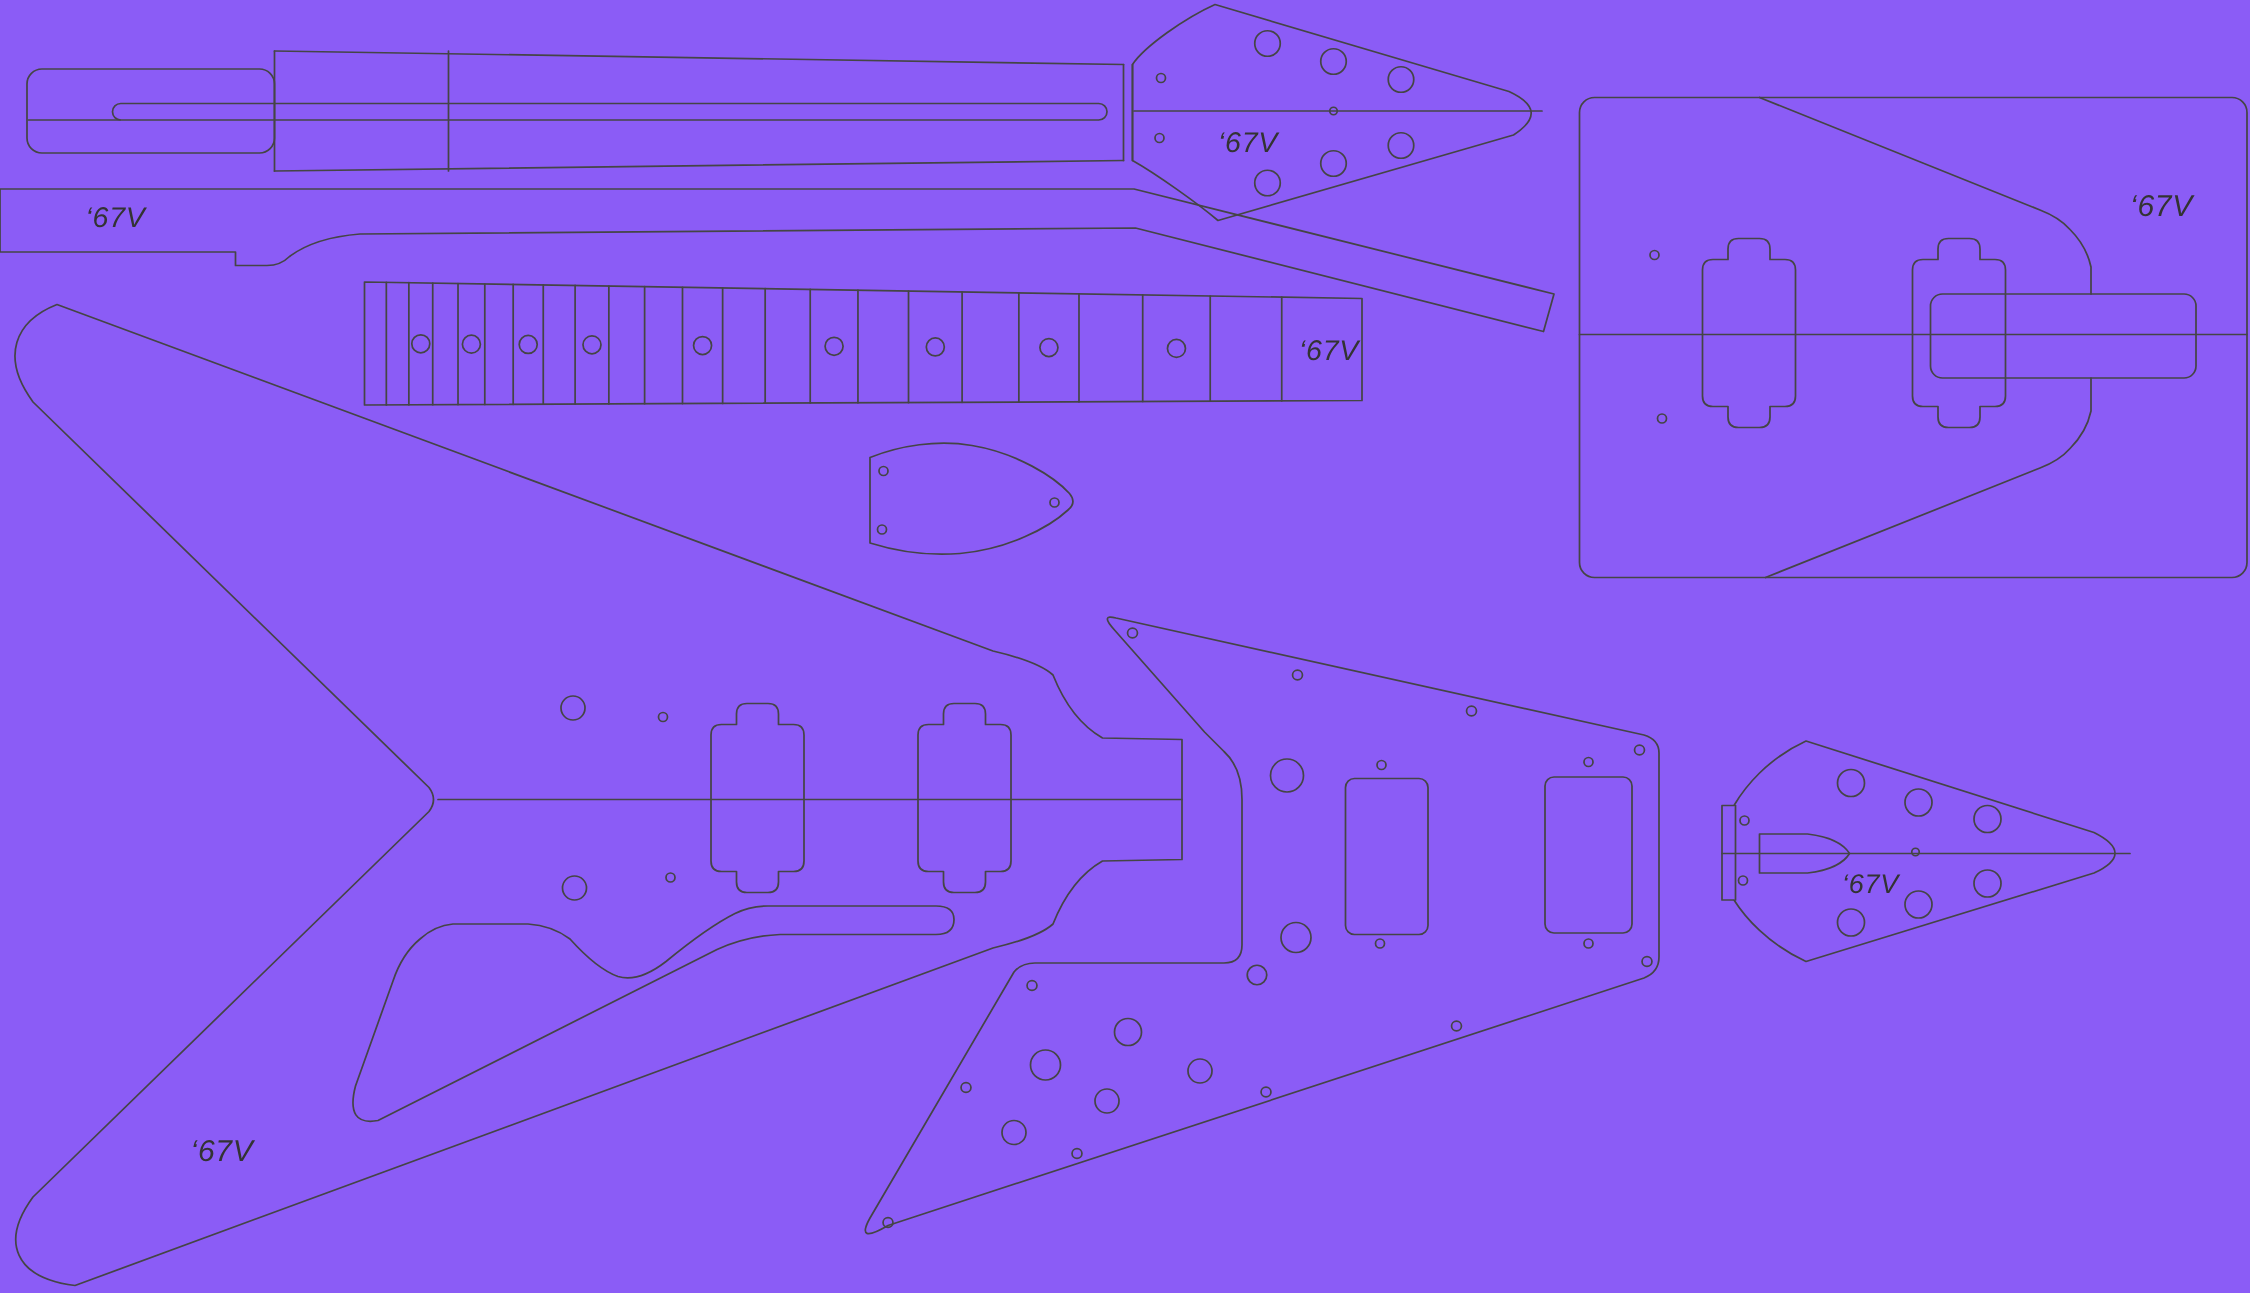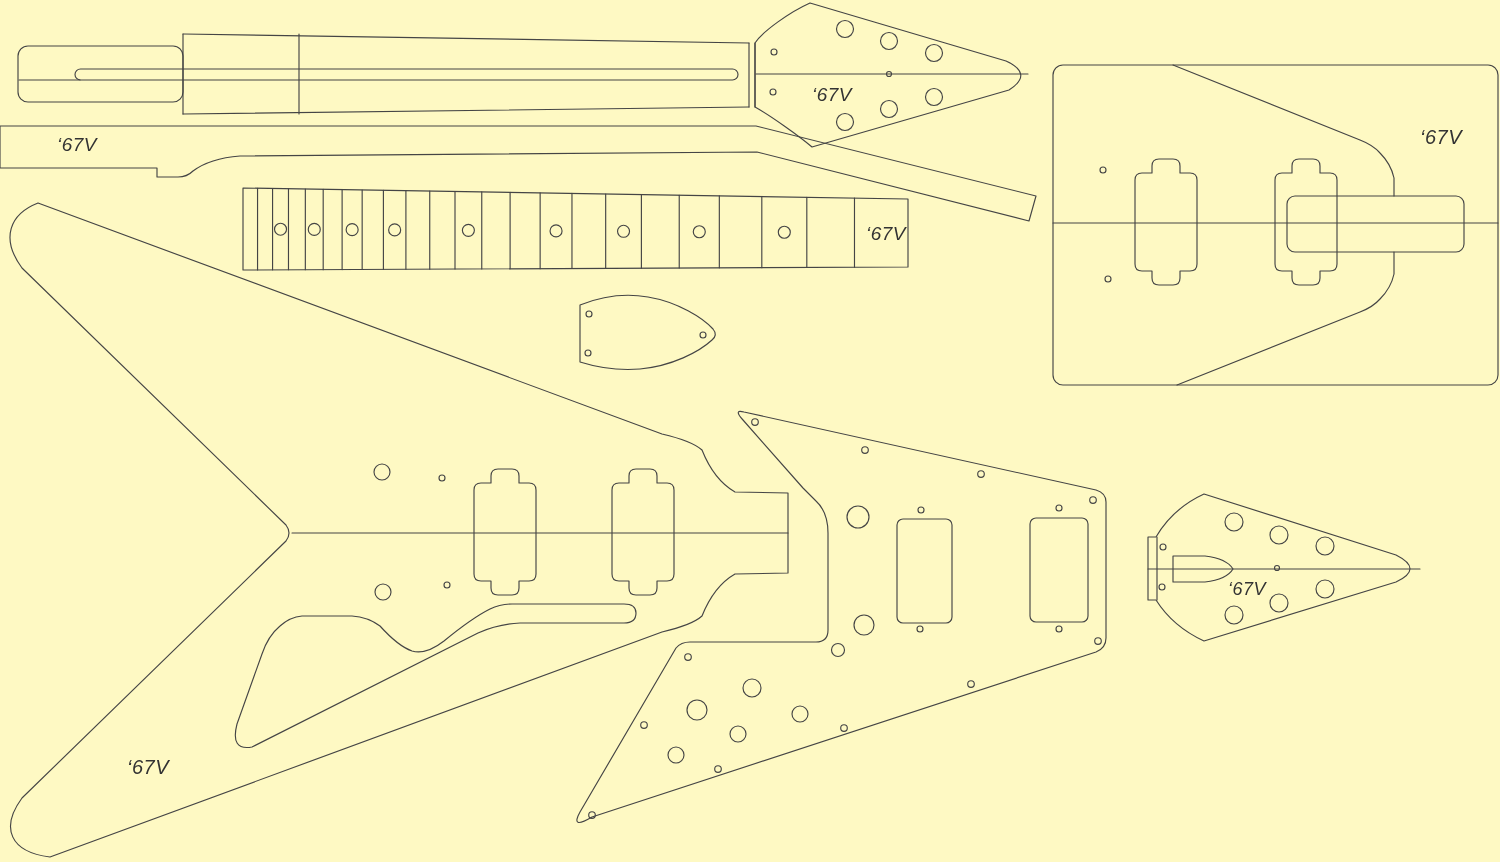--- a/index.html
+++ b/index.html
@@ -1,16 +1,16 @@
 <!DOCTYPE html>
 <html><head>
 <meta charset="utf-8">
 <style>
   html,body{margin:0;padding:0;background:#ffffff;}
-  .sheet{width:1500px;height:862px;position:relative;background:#fef9c3;overflow:hidden;}
+  .sheet{width:1500px;height:862px;position:relative;background:#8b5cf6;overflow:hidden;}
   svg{display:block;}
   .ln{fill:none;stroke:#454545;stroke-width:1.15;stroke-linejoin:round;stroke-linecap:round;}
   .lbl{font-family:"Liberation Sans", sans-serif;font-style:italic;fill:#333333;
        letter-spacing:0.5px;text-anchor:middle;}
   .lbl.s20{font-size:20px;}
   .lbl.s19{font-size:19px;}
   .lbl.s18{font-size:18px;}
 </style>
 </head>
 <body>

